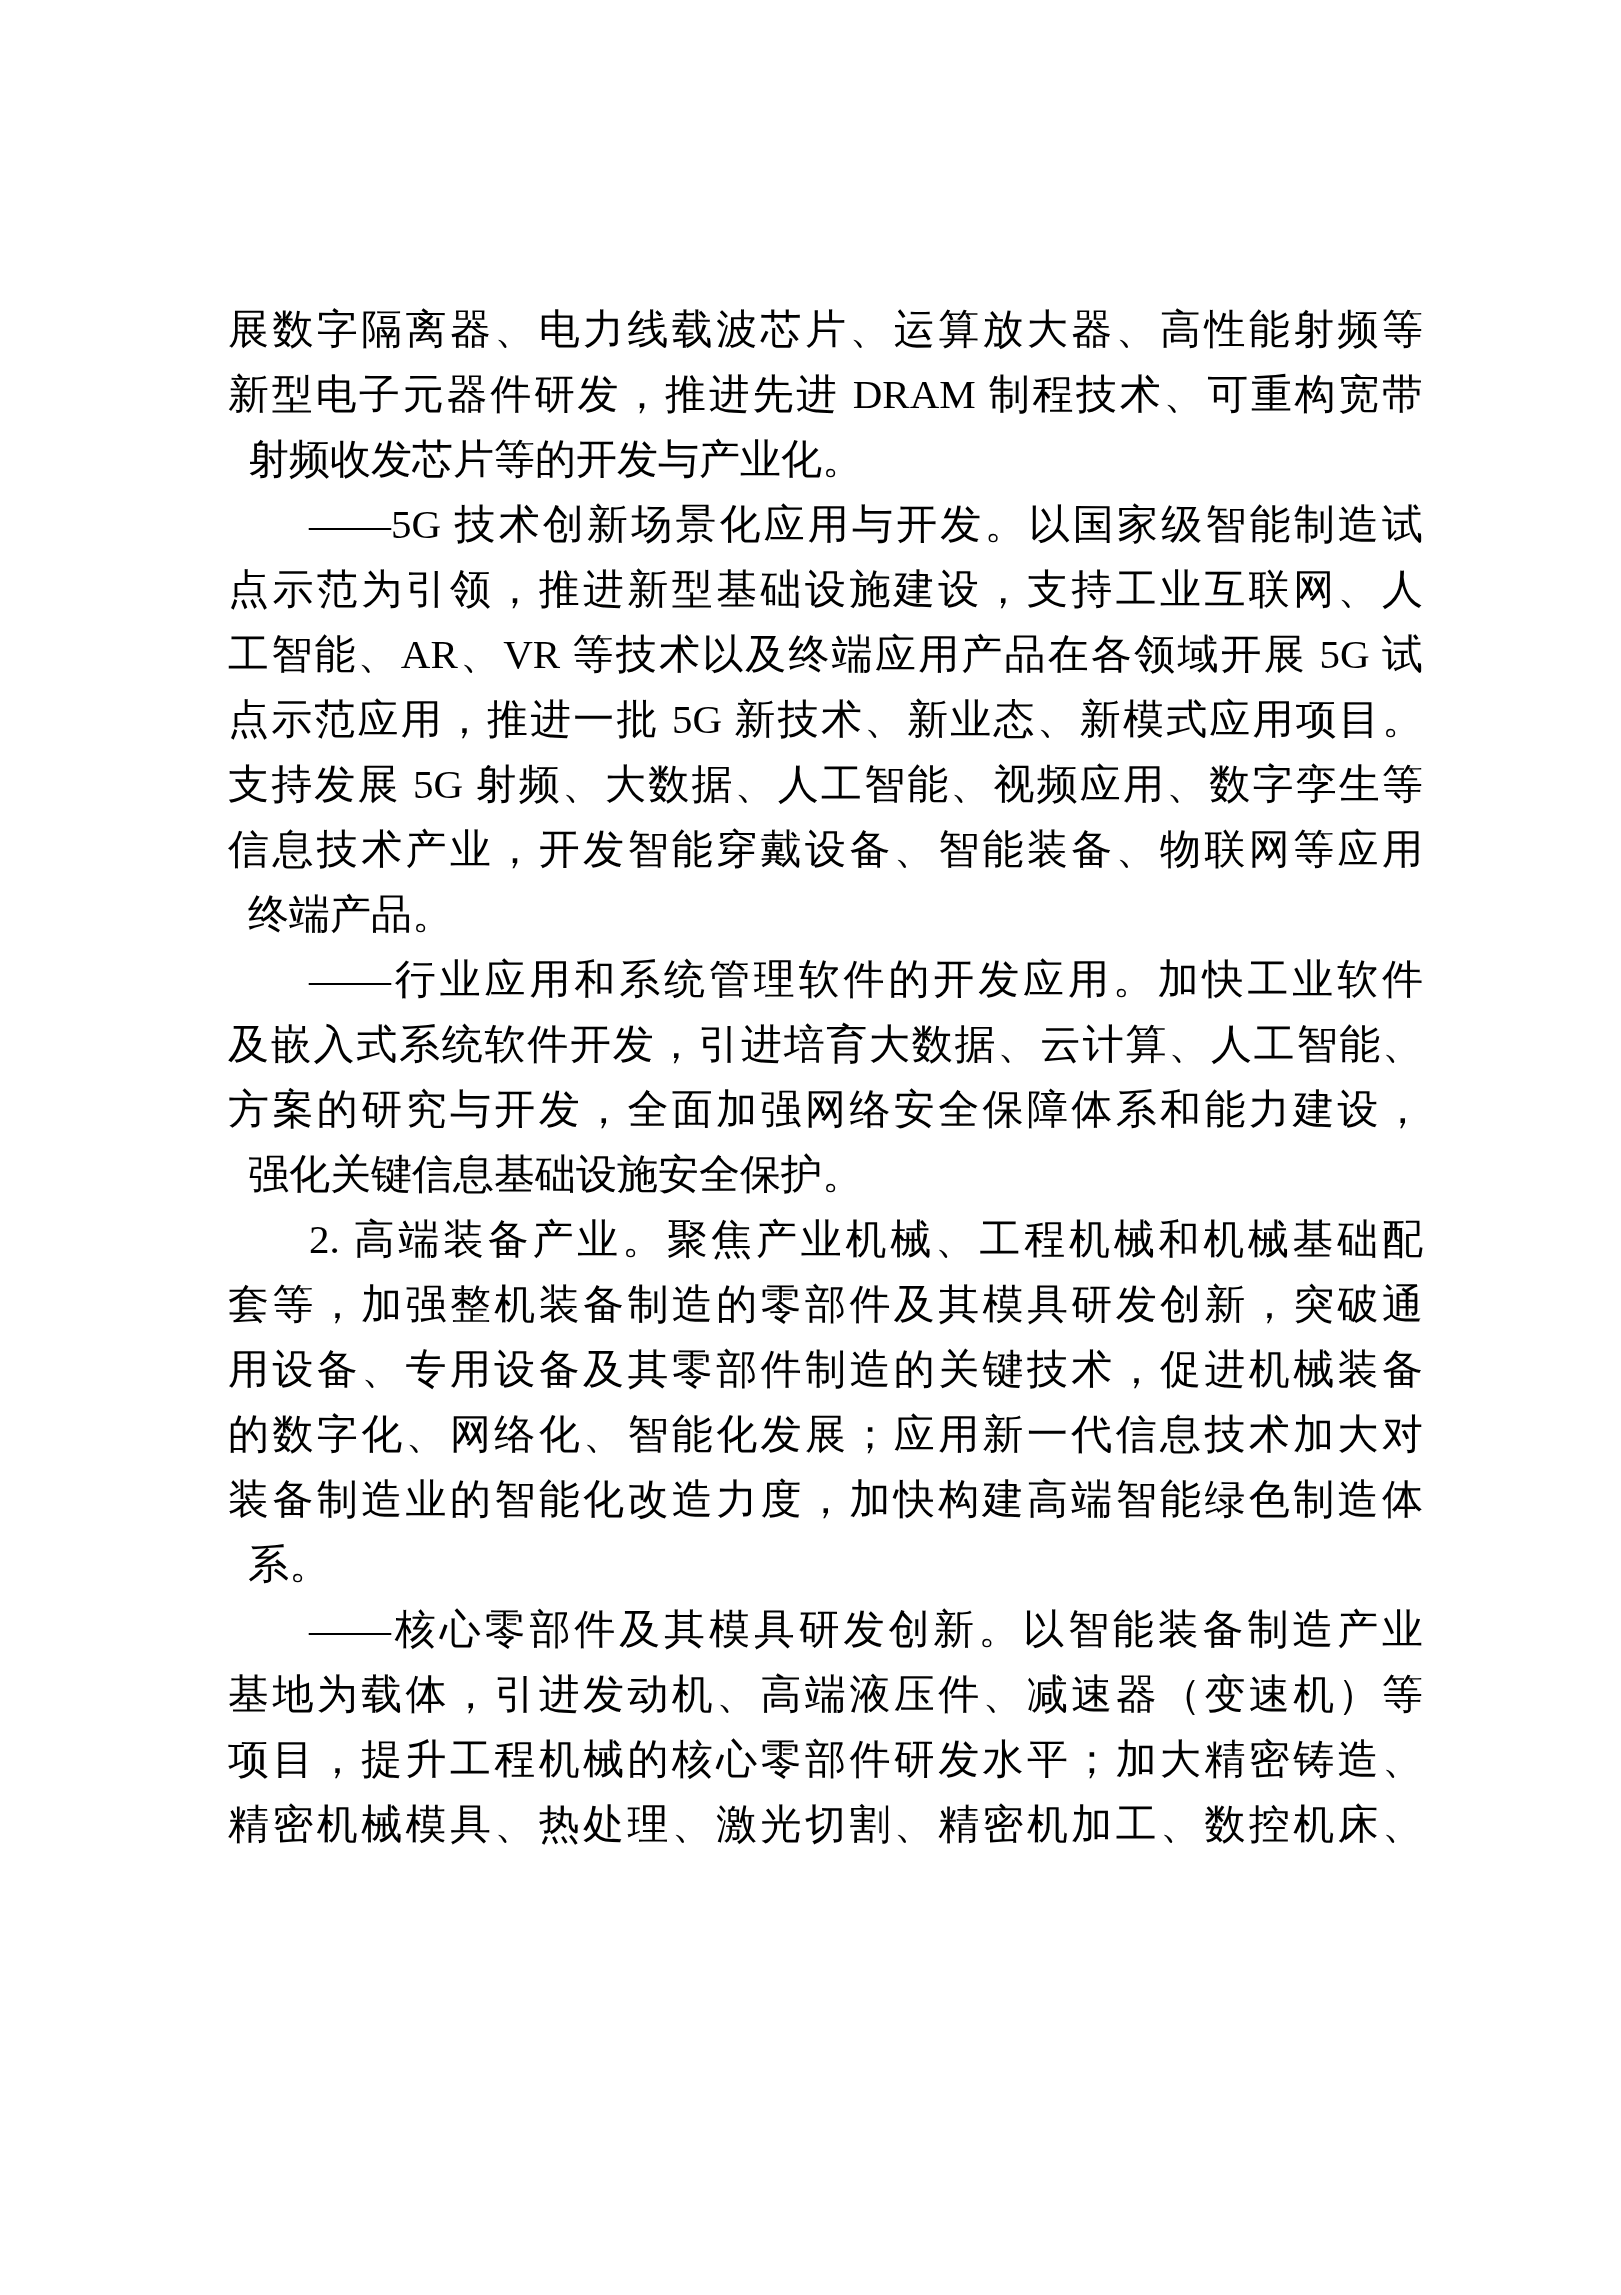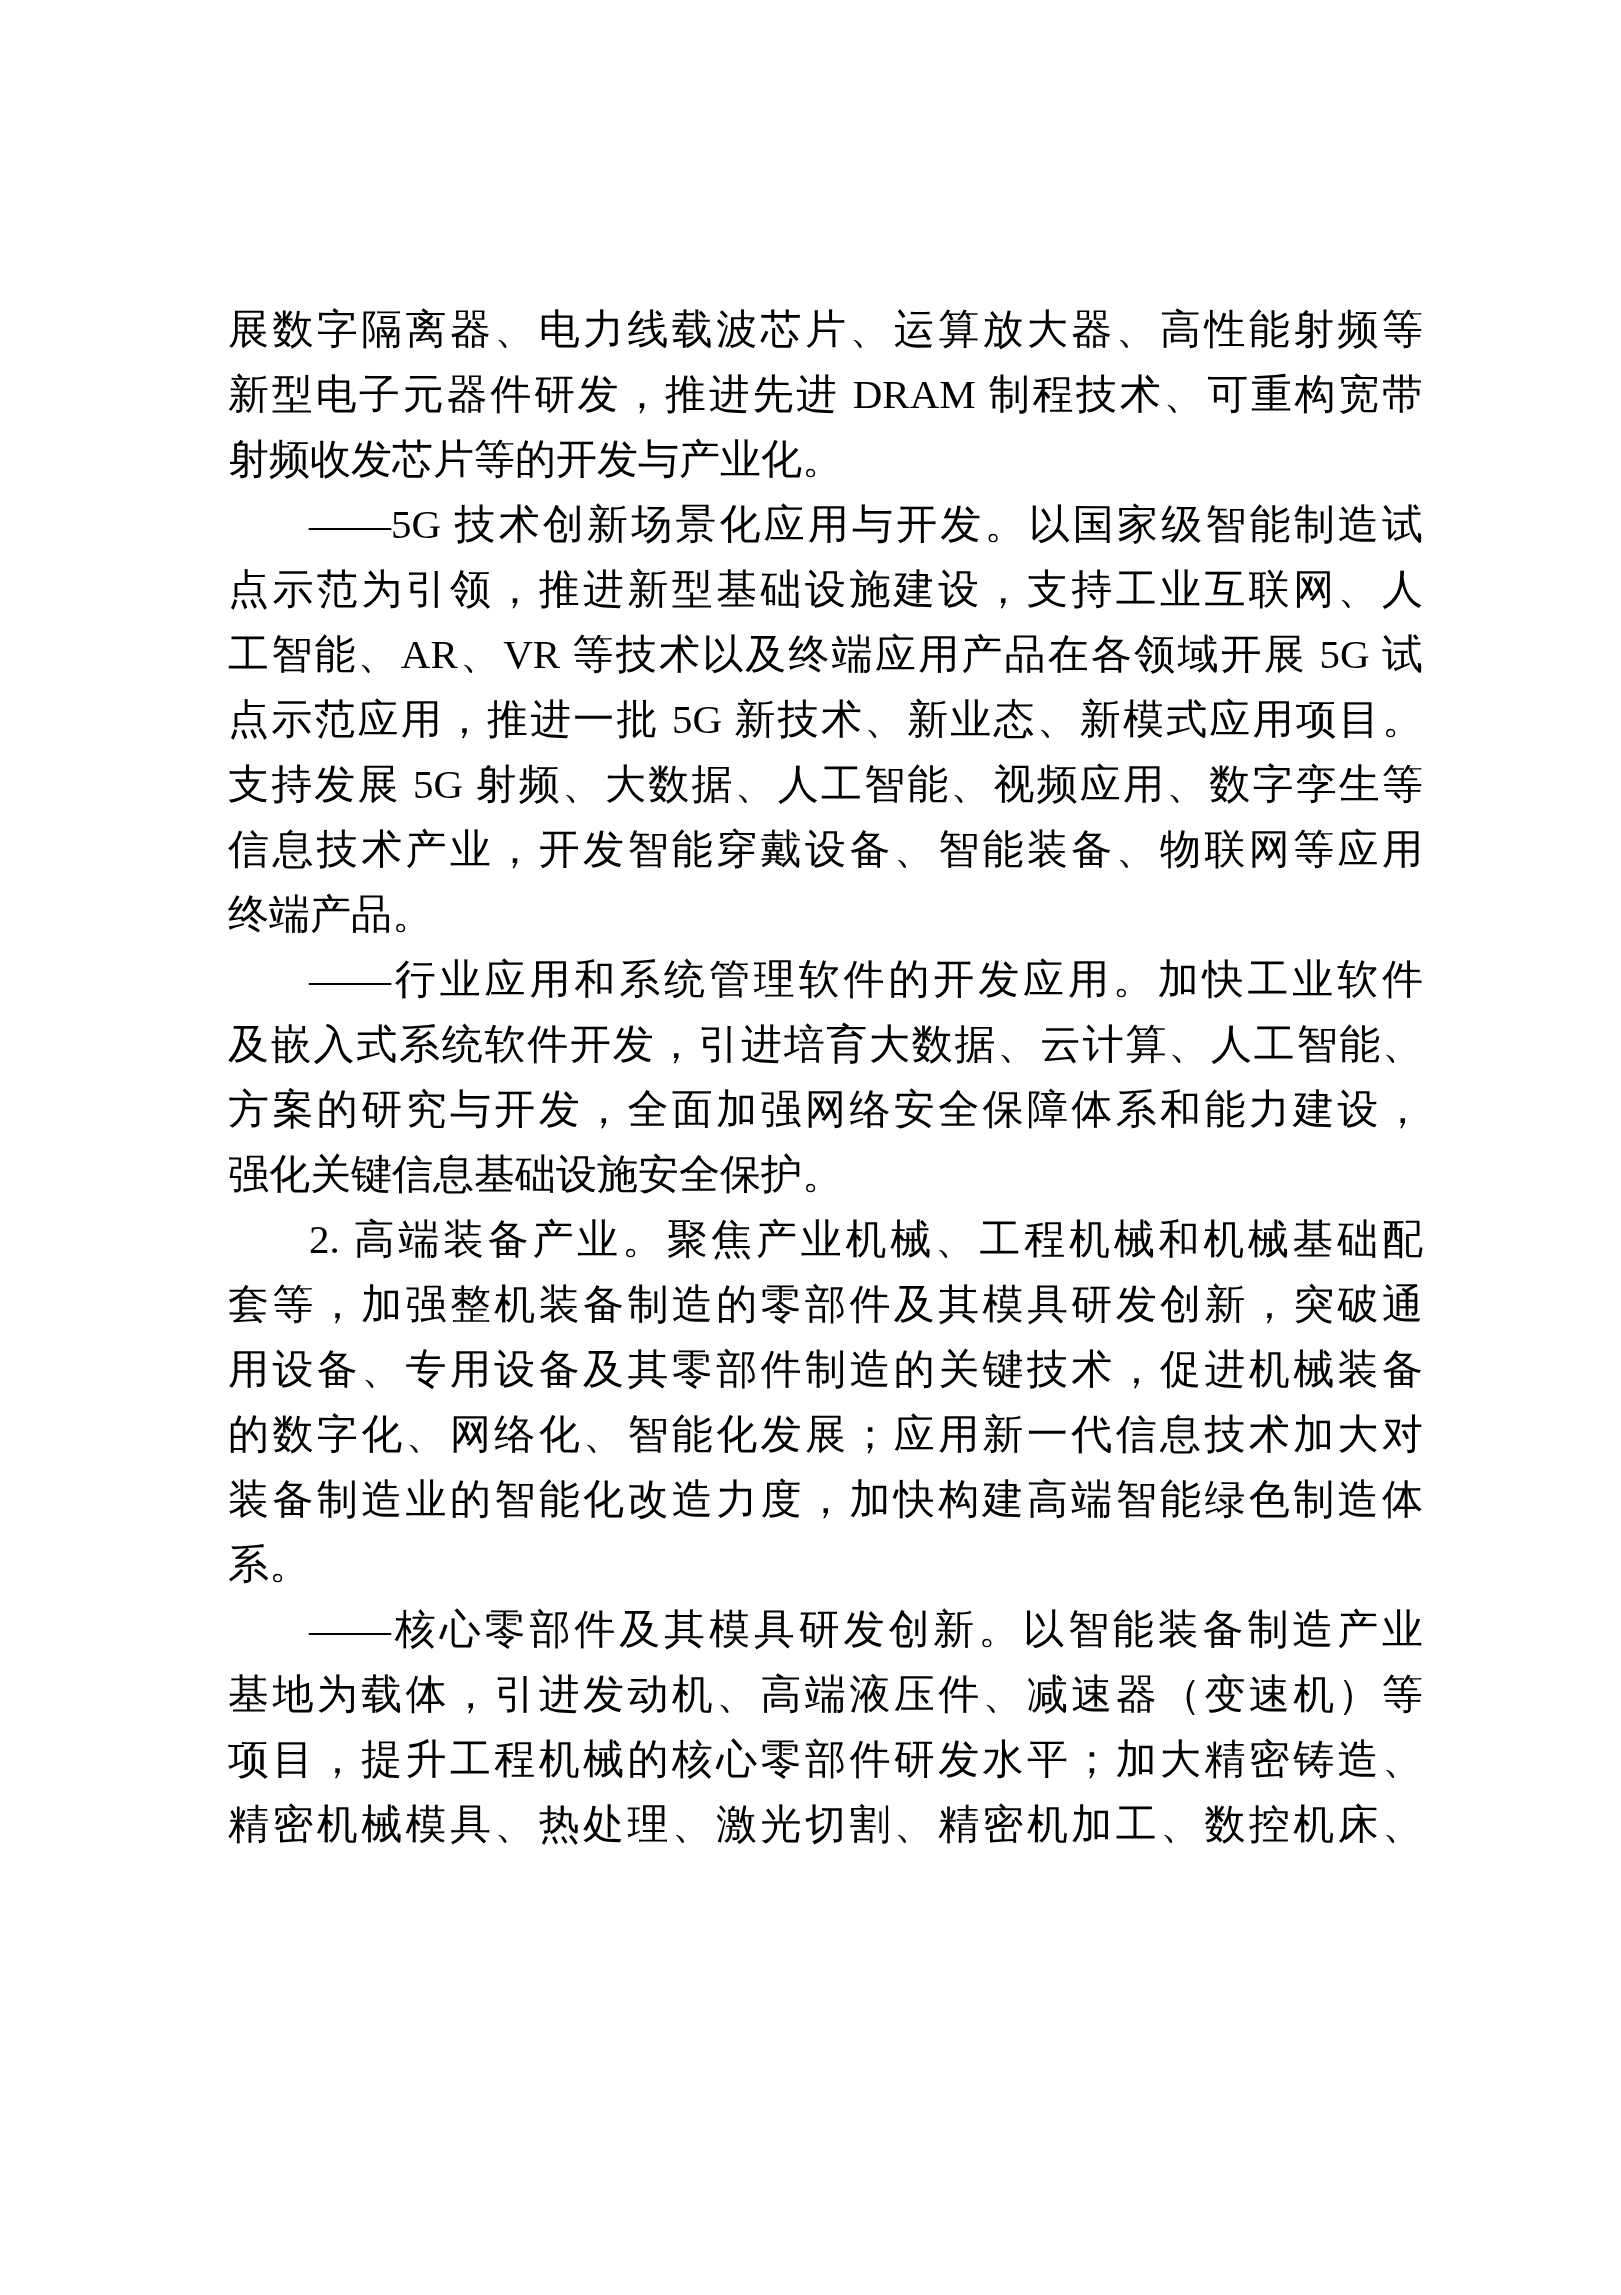--- a/index.html
+++ b/index.html
@@ -32,20 +32,21 @@
     height: 65px;
     overflow: hidden;
     text-align: justify;
     text-align-last: justify;
     white-space: normal;
   }
 
   .line.end {
     text-align: left;
     text-align-last: left;
+    margin-left: 20px;
   }
 
   .line.indent {
     text-indent: 81px;
   }
 
   .page-number {
     position: absolute;
     top: 2095px;
     left: 1264px;

